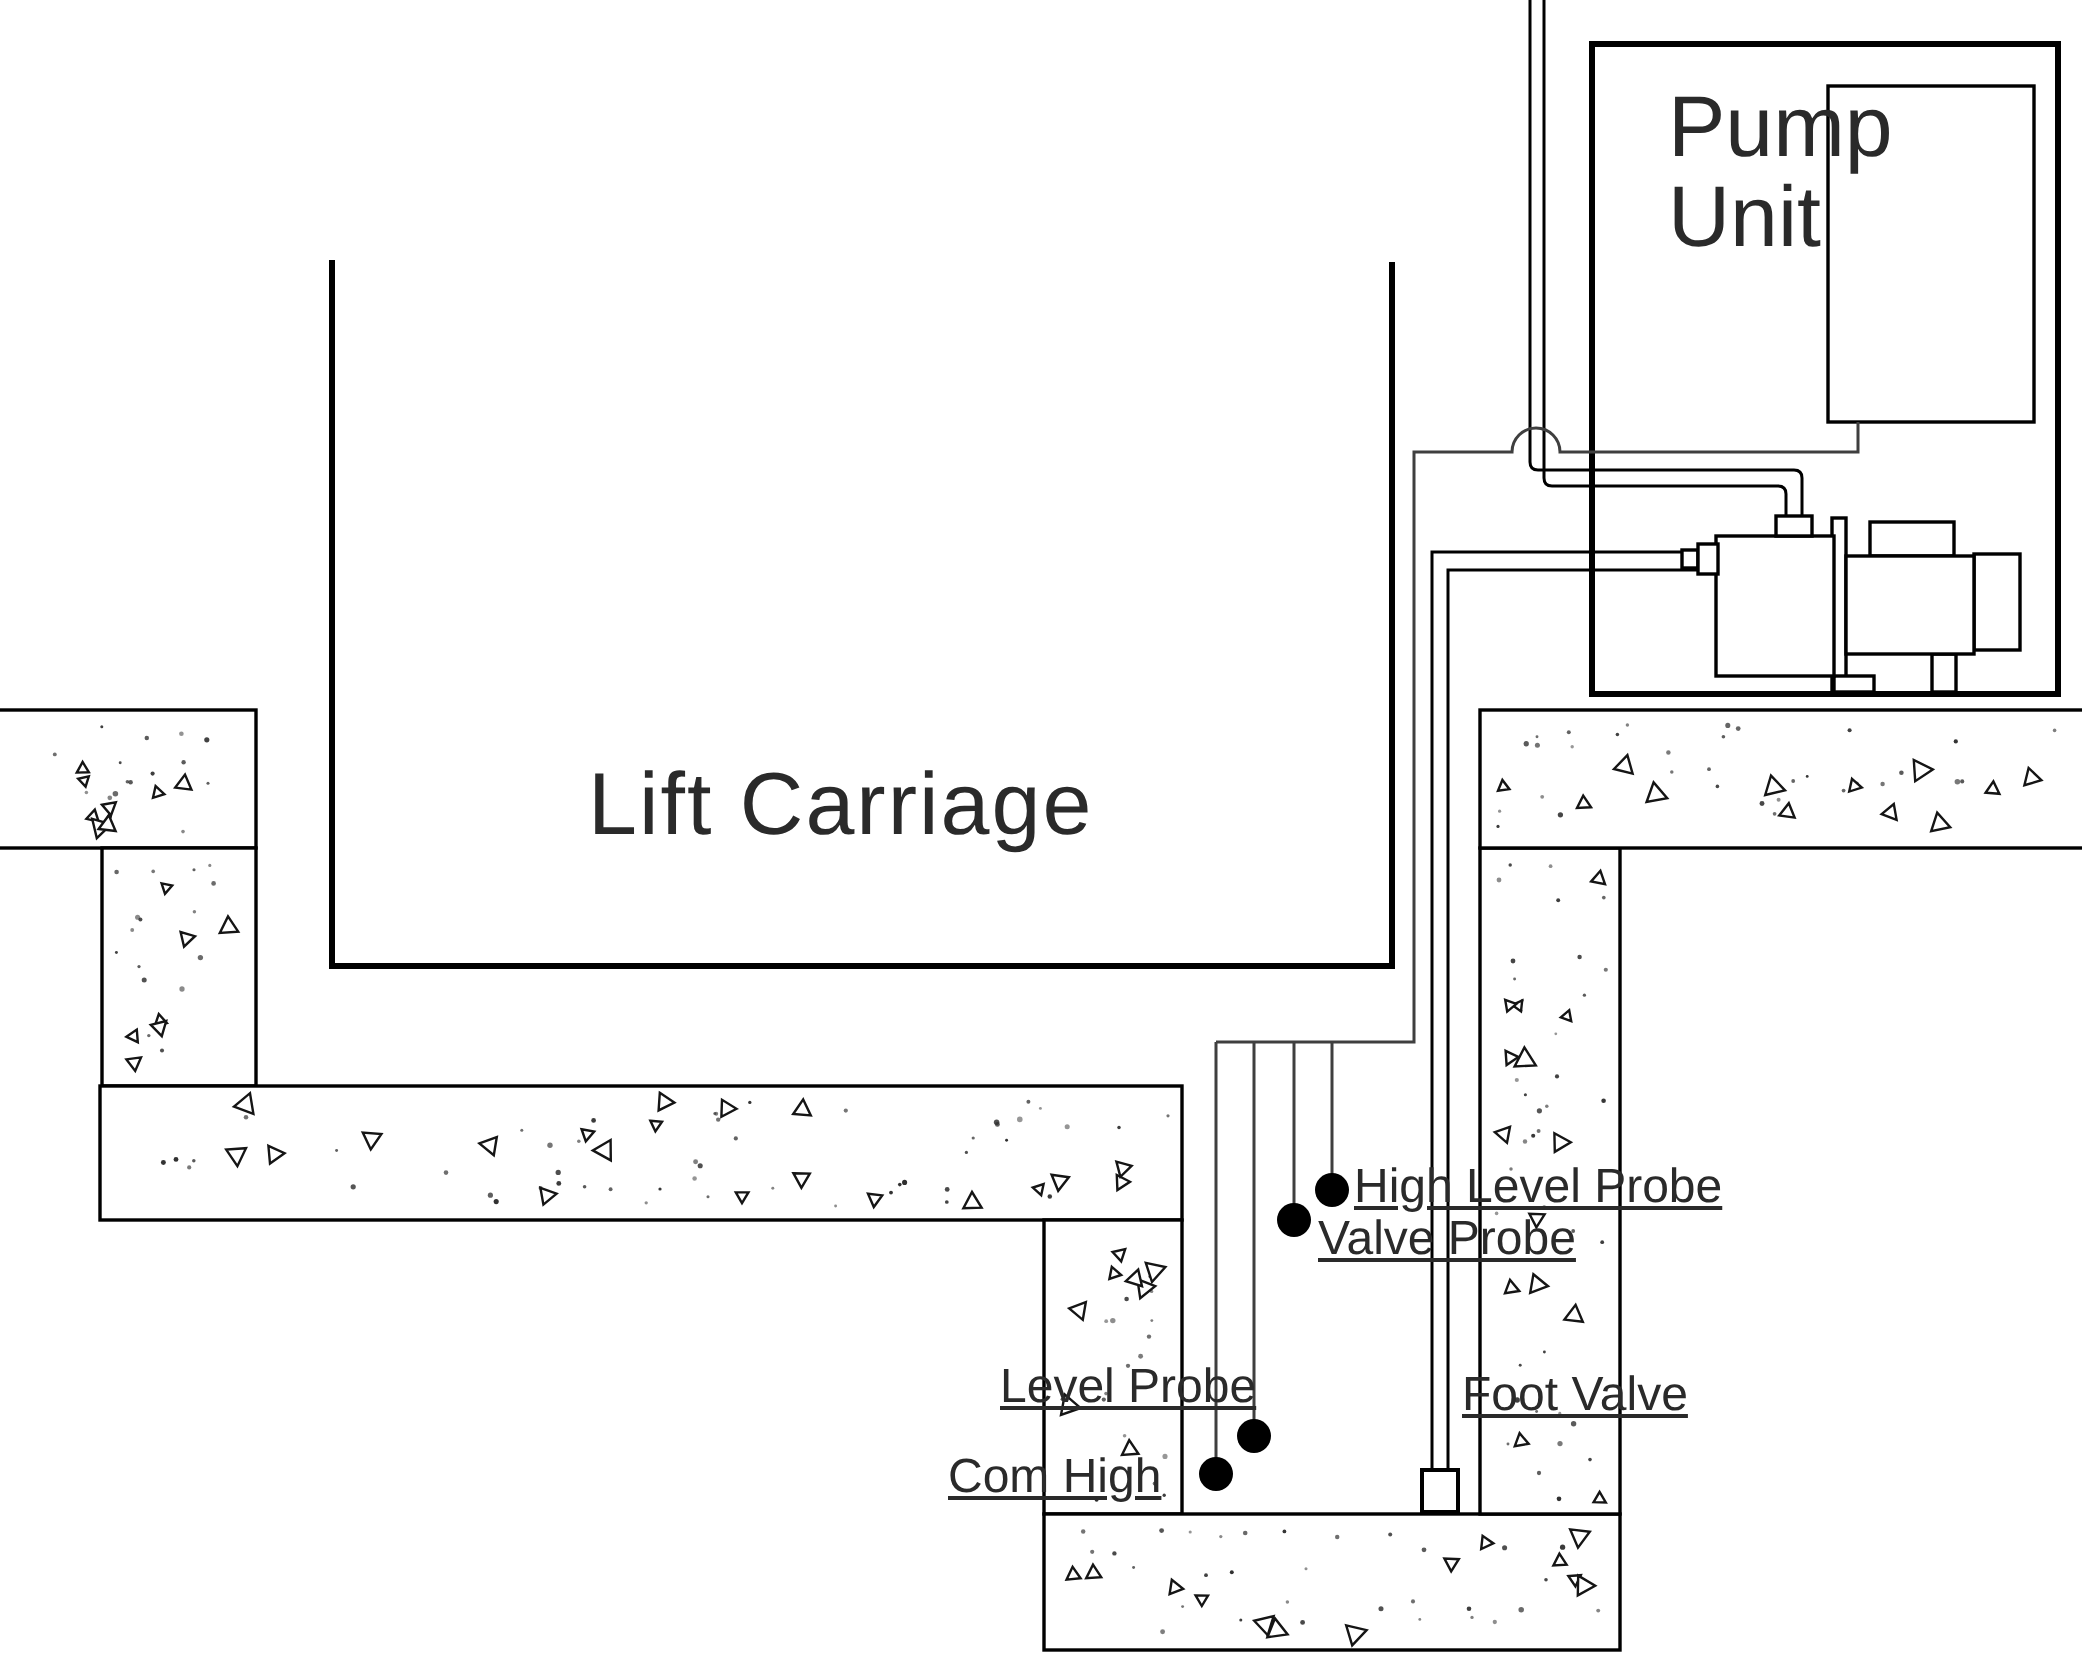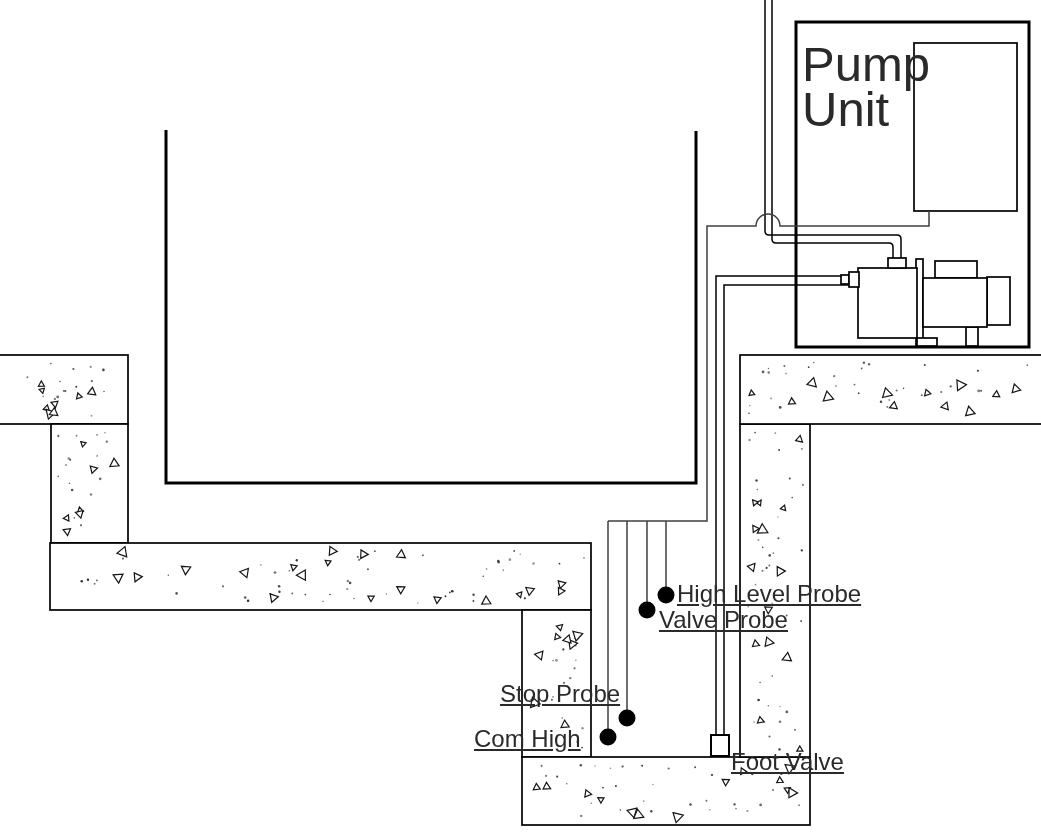--- a/index.html
+++ b/index.html
@@ -24,21 +24,21 @@
   .wire{fill:none;stroke:var(--wire);stroke-width:1.5;}
   .dot{fill:#000;stroke:none;}
   .tri{fill:#ffffff;stroke:#151515;stroke-width:1.2;}
   .speck{fill:#2f2f2f;stroke:none;}
   .lbl{
     position:absolute;
     color:var(--text);
     white-space:nowrap;
   }
   .probe-lbl{font-size:24px;line-height:28px;text-decoration:underline;}
-  .pump-lbl{font-size:49px;line-height:45px;white-space:normal;width:140px;}
+  .pump-lbl{font-size:43px;line-height:45px;white-space:normal;width:140px;margin-left:32px;}
   .carriage-lbl{font-size:44px;line-height:52px;letter-spacing:1px;}
 </style>
 </head>
 <body>
 
 <div class="canvas">
 
   <svg width="1041" height="832" viewBox="0 0 1041 832">
 
     <g>
@@ -377,18 +377,19 @@
       <circle class="dot" cx="666" cy="595" r="8.5"></circle>
       <circle class="dot" cx="647" cy="610" r="8.5"></circle>
       <circle class="dot" cx="627" cy="718" r="8.5"></circle>
       <circle class="dot" cx="608" cy="737" r="8.5"></circle>
     </g>
 
     <rect class="med" x="711" y="735" width="18" height="21" style="stroke-width:2"></rect>
   </svg>
 
   <div class="lbl pump-lbl" style="left:802px;top:42px;">Pump Unit</div>
+  <div class="lbl carriage-lbl" style="left:294px;top:377px;">Lift Carriage</div>
   <div class="lbl probe-lbl" style="left:677px;top:580px;">High Level Probe</div>
   <div class="lbl probe-lbl" style="left:659px;top:606px;">Valve Probe</div>
-  <div class="lbl probe-lbl" style="left:500px;top:680px;">Stop Probe</div>
+  <div class="lbl probe-lbl" style="left:500px;top:680px;">Level Probe</div>
   <div class="lbl probe-lbl" style="left:474px;top:725px;">Com High</div>
-  <div class="lbl probe-lbl" style="left:731px;top:748px;">Foot Valve</div>
+  <div class="lbl probe-lbl" style="left:731px;top:684px;">Foot Valve</div>
 </div>
 
 </body></html>

